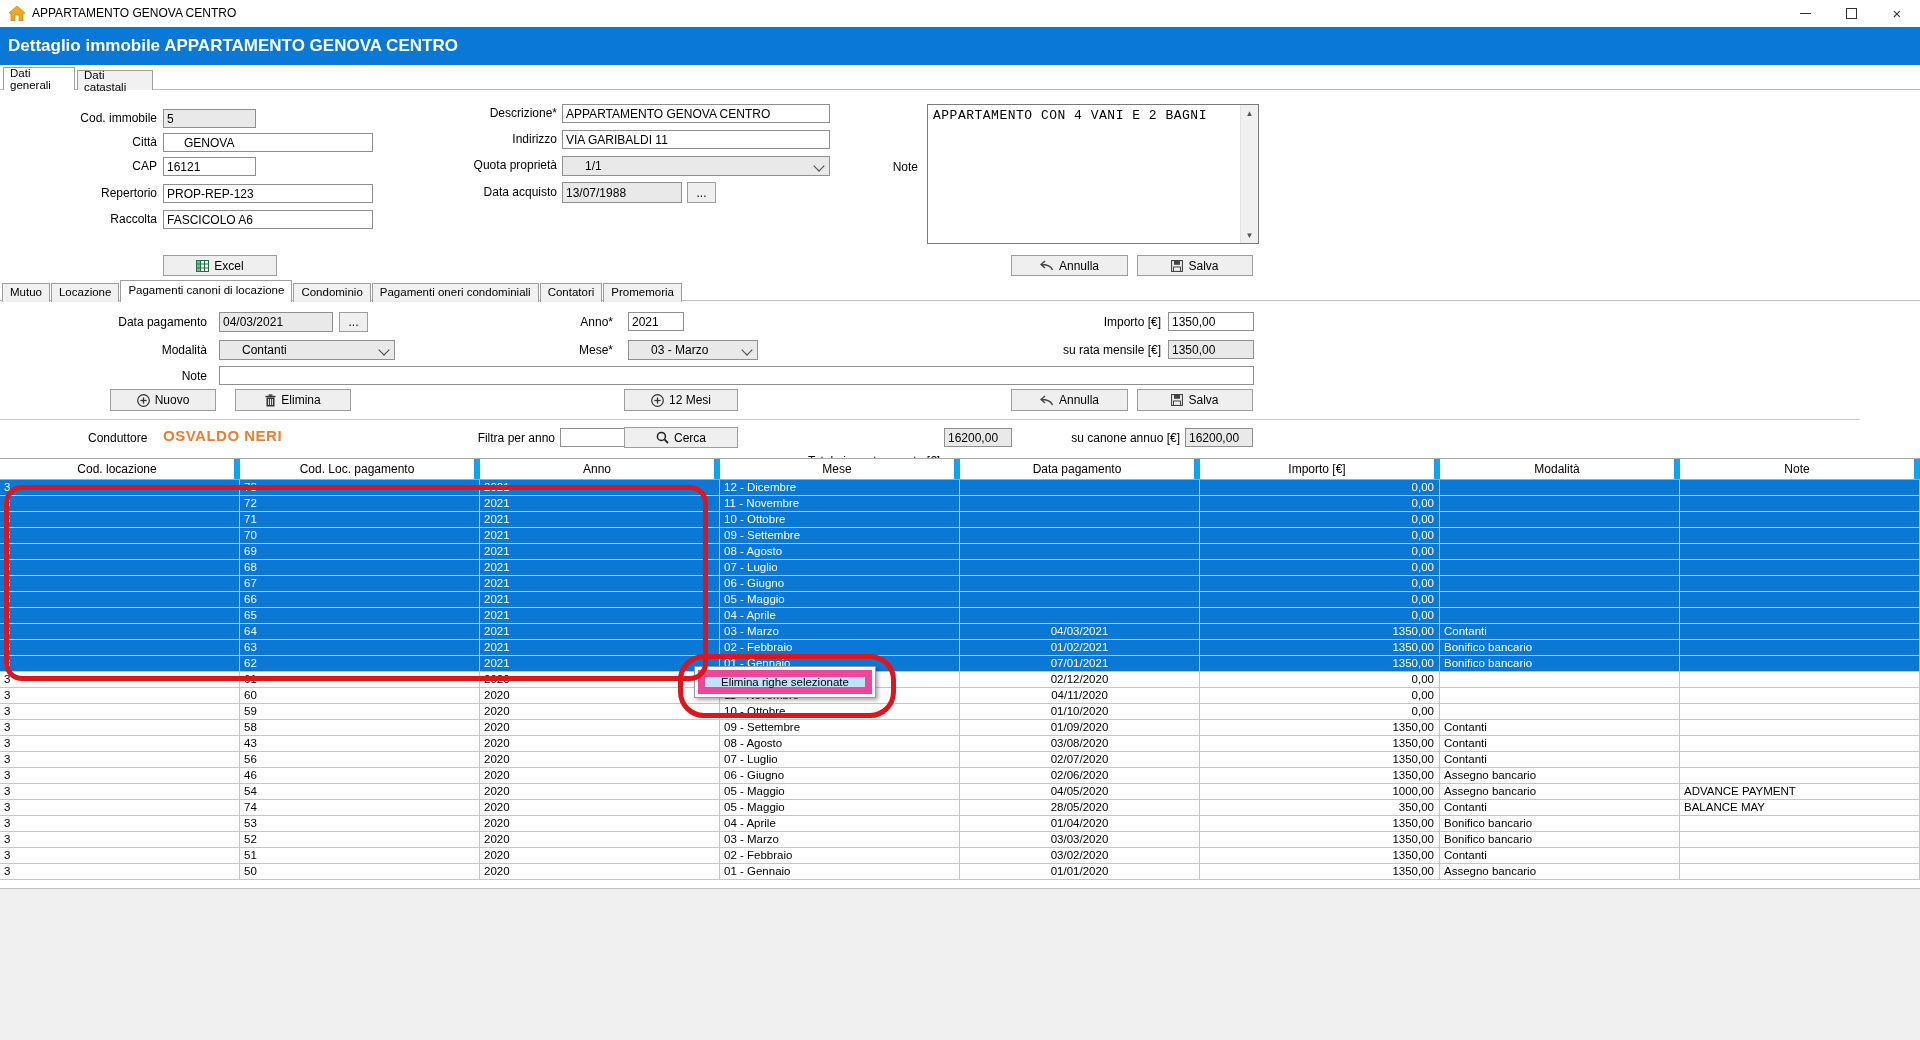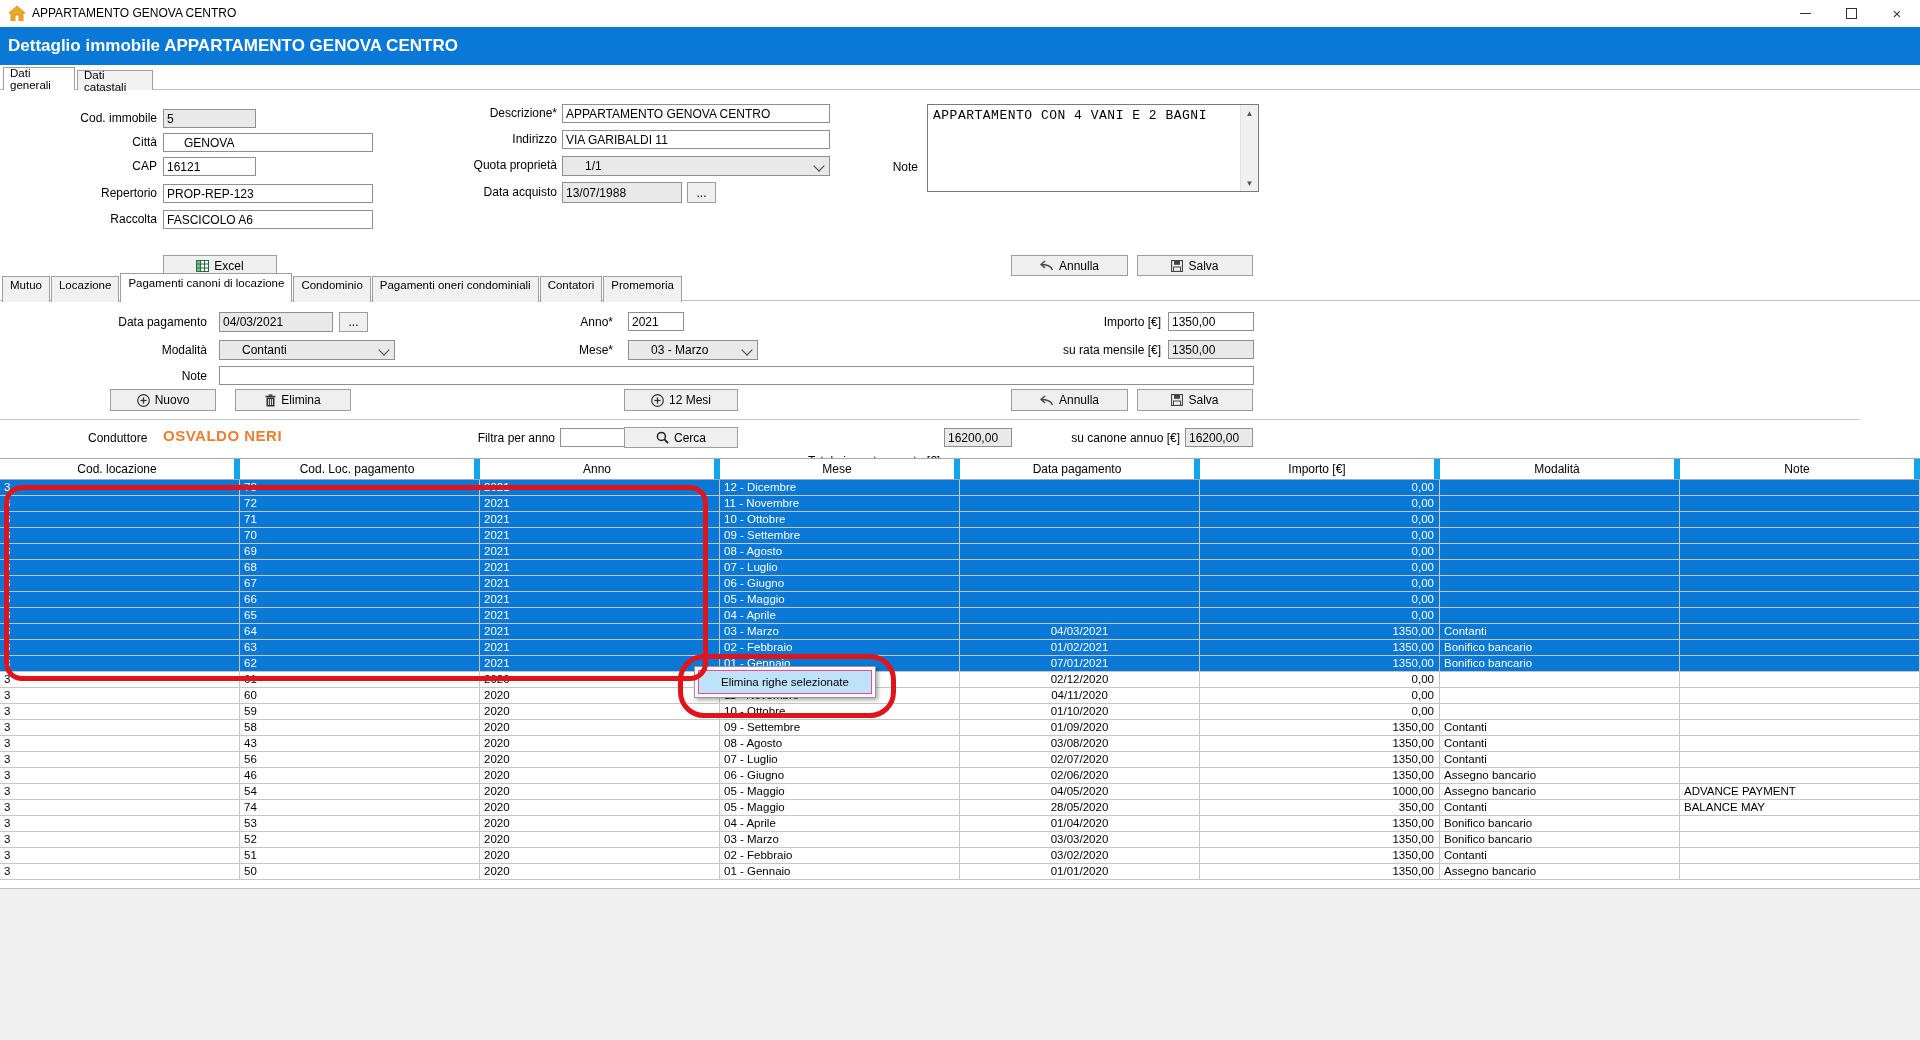--- a/index.html
+++ b/index.html
@@ -16,21 +16,21 @@
   
   .appheader{position:absolute;left:0;top:27px;width:1920px;height:38px;background:#0a78d7;display:flex;align-items:center;}
   .appheader span{margin-left:8px;color:#fff;font-size:17px;font-weight:bold;}
   
   .tabline{position:absolute;background:#bdbdbd;height:1px;}
   .tab{position:absolute;display:flex;align-items:center;justify-content:center;
        border:1px solid #9e9e9e;border-bottom:none;background:#f1f1f1;font-size:11.5px;padding:8px 6px;box-sizing:border-box;}
   .tab.active{background:#ffffff;z-index:2;}
   .subtabs{position:absolute;left:2px;top:283px;height:19px;display:flex;align-items:flex-end;z-index:2;}
   .subtab{border:1px solid #9e9e9e;border-bottom:none;background:#f1f1f1;font-size:11.5px;
-          padding:1px 7px 9px 7px;height:15px;line-height:14px;margin-right:1px;box-sizing:content-box;}
+          padding:1px 7px 2px 7px;height:15px;line-height:14px;margin-right:1px;box-sizing:content-box;}
   .subtab.active{background:#ffffff;height:18px;line-height:17px;position:relative;z-index:3;}
   
   .lbl{position:absolute;height:19px;line-height:19px;text-align:right;white-space:nowrap;}
   .inp{position:absolute;box-sizing:border-box;border:1px solid #8f8f8f;background:#fff;
        font-family:"Liberation Sans",sans-serif;font-size:12px;padding:0 3px;height:19px;color:#000;}
   .inp.ro{background:#e9e9e9;}
   .drop{position:absolute;box-sizing:border-box;border:1px solid #8f8f8f;background:#e9e9e9;
         font-size:12px;padding:2px 18px 0 22px;height:20px;}
   .chev{position:absolute;right:6px;top:5px;width:7px;height:7px;border-right:1.5px solid #444;
         border-bottom:1.5px solid #444;transform:rotate(45deg);}
@@ -52,21 +52,21 @@
   .tbody{position:absolute;left:0;top:480px;width:1920px;}
   .trow{display:flex;height:16px;background:#fff;}
   .trow.sel{background:#0a78d7;color:#fff;}
   .td{width:240px;box-sizing:border-box;border-right:1px solid #c6c6c6;border-bottom:1px solid #c6c6c6;
       font-size:11.5px;line-height:15px;overflow:hidden;white-space:nowrap;}
   .td.l{padding-left:4px;} .td.c{text-align:center;} .td.r{text-align:right;padding-right:5px;}
   .graybottom{position:absolute;left:0;top:888px;width:1920px;height:152px;background:#f0f0f0;border-top:1px solid #c0c0c0;}
   
   .ctxmenu{position:absolute;left:694px;top:666px;width:182px;height:32px;background:#f8f8f8;
            border:1px solid #979797;box-shadow:2px 2px 4px rgba(0,0,0,.35);z-index:20;box-sizing:border-box;}
-  .ctxitem{position:absolute;left:3px;top:3px;right:3px;bottom:3px;background:#bee2f7;border:1px solid #ec4899;
+  .ctxitem{position:absolute;left:3px;top:3px;right:3px;bottom:3px;background:#bee2f7;border:7px solid #ec4899;
            display:flex;align-items:center;justify-content:center;font-size:11.5px;color:#000;}
   
   .redbox{position:absolute;border:5px solid #e0151c;border-radius:18px;z-index:30;pointer-events:none;}
   .orange{color:#ED7D31;font-weight:bold;font-size:15px;letter-spacing:.5px;}
   .divline{position:absolute;height:1px;background:#c6c6c6;}
 </style>
 </head>
 <body>
 
 <div id="root">
@@ -119,21 +119,21 @@
     <span>1/1</span>
     <div class="chev"></div>
   </div>
   <div class="lbl" style="left:420px;top:183px;width:137px;">Data acquisto</div>
   <input class="inp ro" style="left: 562px; top: 182px; width: 120px; height: 21px;" readonly="" value="13/07/1988">
   <div class="btn" style="left:687px;top:182px;width:29px;height:21px;">
     <span>...</span>
   </div>
 
   <div class="lbl" style="left:858px;top:158px;width:60px;">Note</div>
-  <div class="notebox" style="left:927px;top:104px;width:332px;height:88px;">
+  <div class="notebox" style="left:927px;top:104px;width:332px;height:140px;">
     <div class="notetext">APPARTAMENTO CON 4 VANI E 2 BAGNI</div>
     <div class="vsb">
       <div class="sbarrow" style="top:0;">▲</div>
       <div class="sbarrow" style="bottom:0;">▼</div>
     </div>
   </div>
 
   <div class="btn" style="left:163px;top:255px;width:114px;height:21px;">
     <svg width="13" height="12" viewBox="0 0 13 12">
       <rect x="0.5" y="0.5" width="12" height="11" fill="#fff" stroke="#1e6b3c"></rect>

